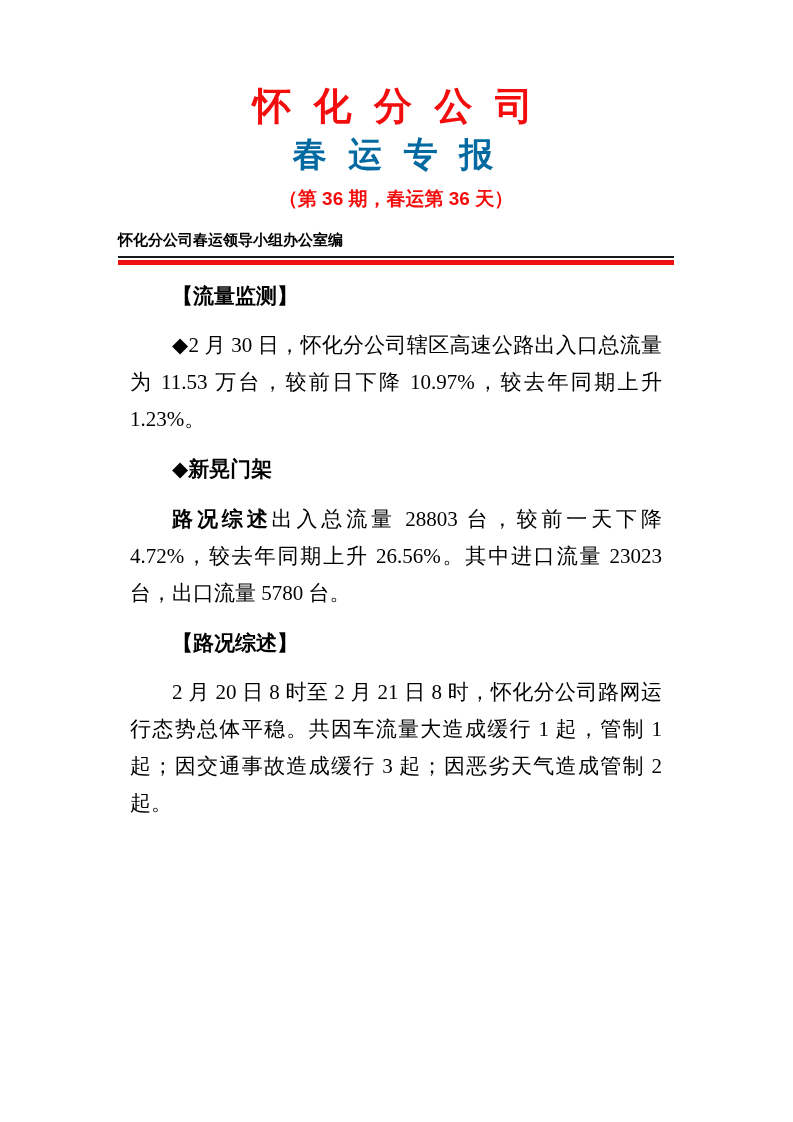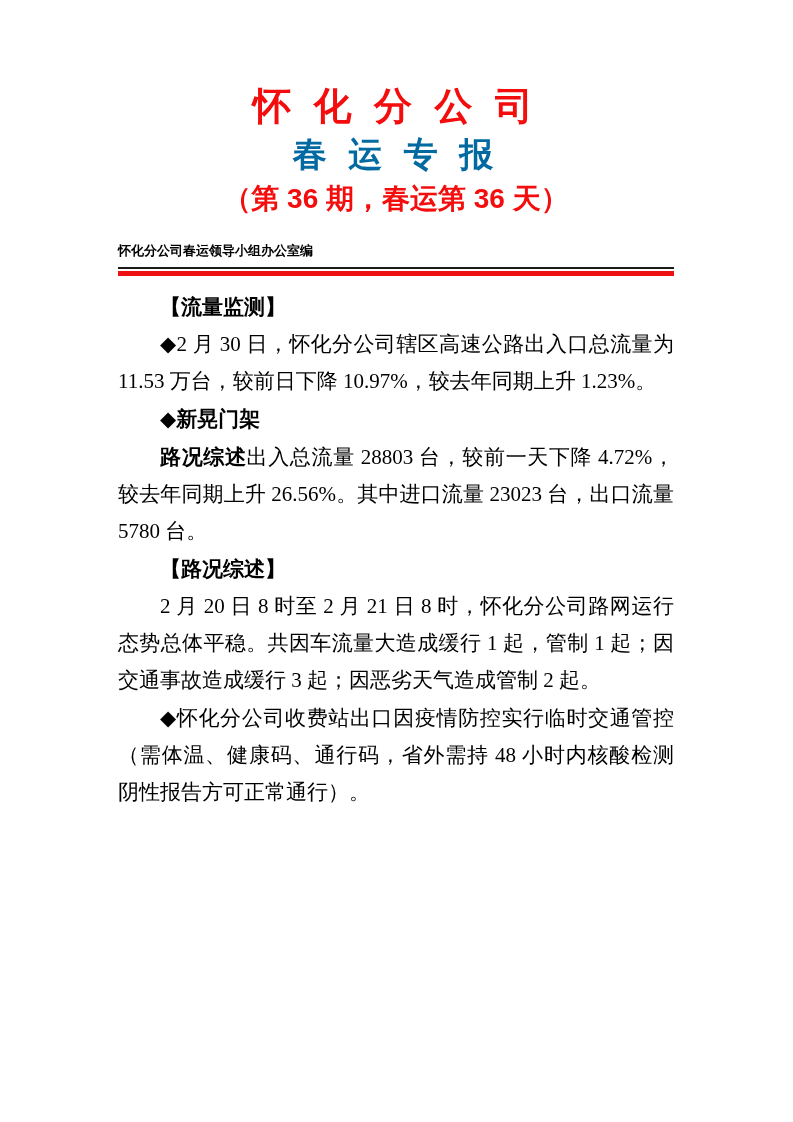--- a/index.html
+++ b/index.html
@@ -35,56 +35,56 @@
     line-height: 40px;
     text-align: center;
     letter-spacing: 6px;
     margin-top: 6px;
     white-space: nowrap;
   }
   .issue-info {
     color: #f40d0d;
     font-family: "Liberation Sans", "DejaVu Sans", sans-serif;
     font-weight: bold;
-    font-size: 28px;
+    font-size: 19px;
     line-height: 26px;
     text-align: center;
     margin-top: 12px;
     white-space: nowrap;
   }
   
   .issuer-row {
     display: flex;
     justify-content: space-between;
     align-items: baseline;
-    margin-top: 26px;
+    margin-top: 15px;
     font-family: "Liberation Sans", "DejaVu Sans", sans-serif;
     font-weight: bold;
-    font-size: 13px;
+    font-size: 15px;
     line-height: 26px;
   }
   .rule-black {
     margin-top: 3px;
     border-top: 2px solid #1a1a1a;
   }
   .rule-red {
     height: 5px;
     background: #ee1111;
     margin-top: 2px;
   }
   
   .doc-body {
     margin-top: 12px;
     font-size: 21px;
     line-height: 37px;
     text-align: justify;
   }
   .doc-body p {
     text-indent: 42px;
-    margin: 0;
+    margin: 12px;
   }
   .sec-heading {
     font-family: "Liberation Sans", "DejaVu Sans", sans-serif;
     font-weight: bold;
   }
   .lead {
     font-family: "Liberation Sans", "DejaVu Sans", sans-serif;
     font-weight: bold;
   }
 </style>
@@ -105,16 +105,15 @@
 
   <div class="doc-body">
 
     <p class="sec-heading">【流量监测】</p>
     <p><span class="lead"></span><span>◆2 月 30 日，怀化分公司辖区高速公路出入口总流量为 11.53 万台，较前日下降 10.97%，较去年同期上升 1.23%。</span></p>
     <p><span class="lead">◆新晃门架</span><span></span></p>
     <p><span class="lead">路况综述</span><span>出入总流量 28803 台，较前一天下降 4.72%，较去年同期上升 26.56%。其中进口流量 23023 台，出口流量 5780 台。</span></p>
 
     <p class="sec-heading">【路况综述】</p>
     <p><span class="lead"></span><span>2 月 20 日 8 时至 2 月 21 日 8 时，怀化分公司路网运行态势总体平稳。共因车流量大造成缓行 1 起，管制 1 起；因交通事故造成缓行 3 起；因恶劣天气造成管制 2 起。</span></p>
-    <p><span class="lead"></span><span>◆怀化分公司收费站出口因疫情防控实行临时交通管控（需体温、健康码、通行码，省外需持 48 小时内核酸检测阴性报告方可正常通行）。</span></p>
 
   </div>
 </div>
 
 </body></html>

